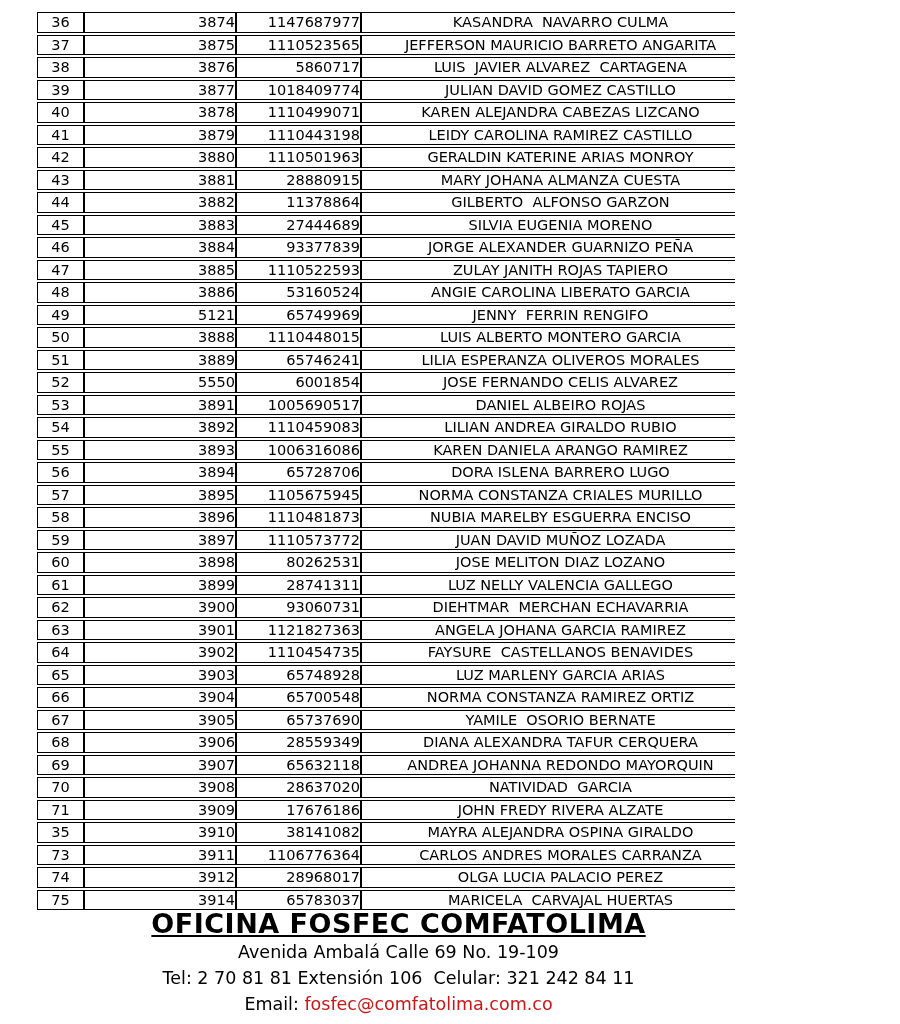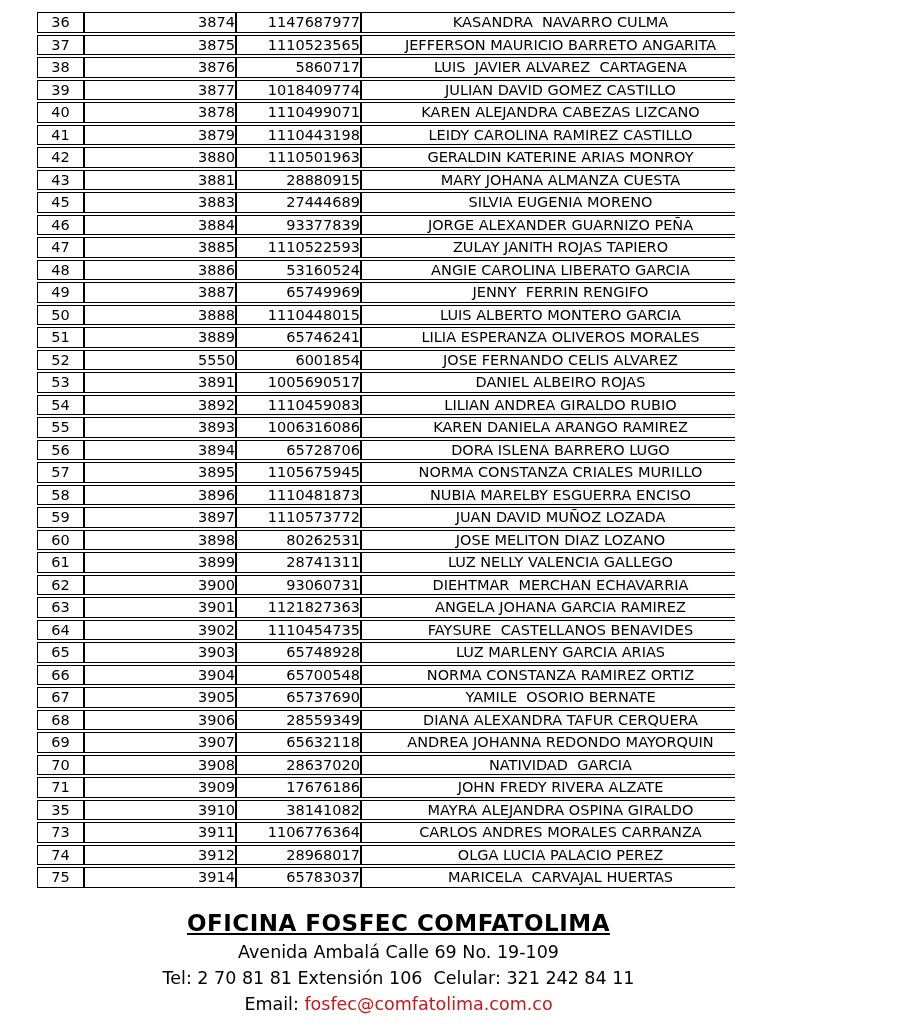--- a/index.html
+++ b/index.html
@@ -36,21 +36,21 @@
   td.c-ced  { text-align: right; padding-right: 3px; }
   td.c-name { text-align: center;  padding-left: 4px; }
   .footer {
     position: absolute;
     left: 37px;
     top: 908px;
     width: 723px;
     text-align: center;
   }
   .f-title {
-    font-size: 23px;
+    font-size: 27px;
     font-weight: bold;
     text-decoration: underline;
     line-height: 31px;
     letter-spacing: 0.5px;
     white-space: pre;
   }
   .f-line {
     font-size: 17.5px;
     line-height: 26px;
     white-space: pre;
@@ -111,20 +111,26 @@
       <td class="c-ced">1110501963</td>
       <td class="c-name">GERALDIN KATERINE ARIAS MONROY</td>
     </tr>
         <tr>
       <td class="c-no">43</td>
       <td class="c-code">3881</td>
       <td class="c-ced">28880915</td>
       <td class="c-name">MARY JOHANA ALMANZA CUESTA</td>
     </tr>
         <tr>
+      <td class="c-no">44</td>
+      <td class="c-code">3882</td>
+      <td class="c-ced">11378864</td>
+      <td class="c-name">GILBERTO  ALFONSO GARZON</td>
+    </tr>
+        <tr>
       <td class="c-no">45</td>
       <td class="c-code">3883</td>
       <td class="c-ced">27444689</td>
       <td class="c-name">SILVIA EUGENIA MORENO</td>
     </tr>
         <tr>
       <td class="c-no">46</td>
       <td class="c-code">3884</td>
       <td class="c-ced">93377839</td>
       <td class="c-name">JORGE ALEXANDER GUARNIZO PEÑA</td>
@@ -136,21 +142,21 @@
       <td class="c-name">ZULAY JANITH ROJAS TAPIERO</td>
     </tr>
         <tr>
       <td class="c-no">48</td>
       <td class="c-code">3886</td>
       <td class="c-ced">53160524</td>
       <td class="c-name">ANGIE CAROLINA LIBERATO GARCIA</td>
     </tr>
         <tr>
       <td class="c-no">49</td>
-      <td class="c-code">3887</td>
+      <td class="c-code">5121</td>
       <td class="c-ced">65749969</td>
       <td class="c-name">JENNY  FERRIN RENGIFO</td>
     </tr>
         <tr>
       <td class="c-no">50</td>
       <td class="c-code">3888</td>
       <td class="c-ced">1110448015</td>
       <td class="c-name">LUIS ALBERTO MONTERO GARCIA</td>
     </tr>
         <tr>

